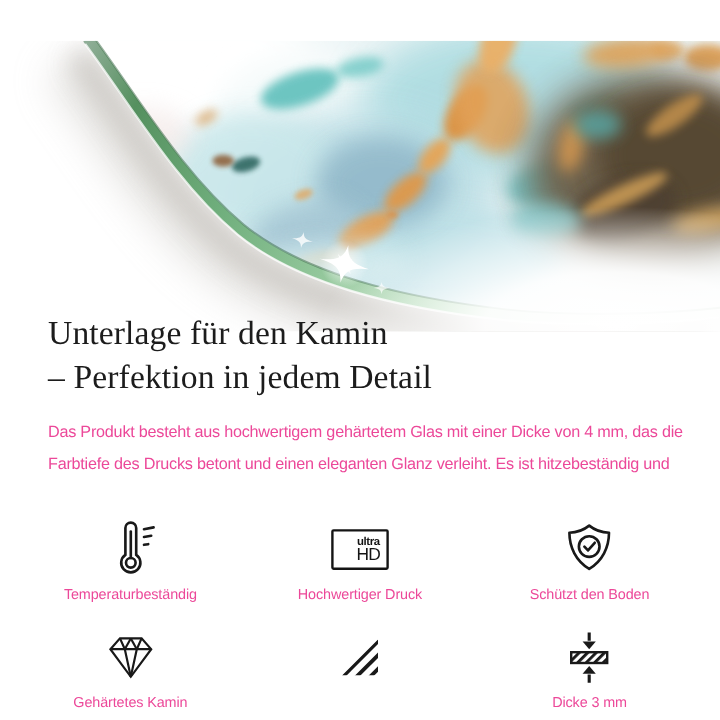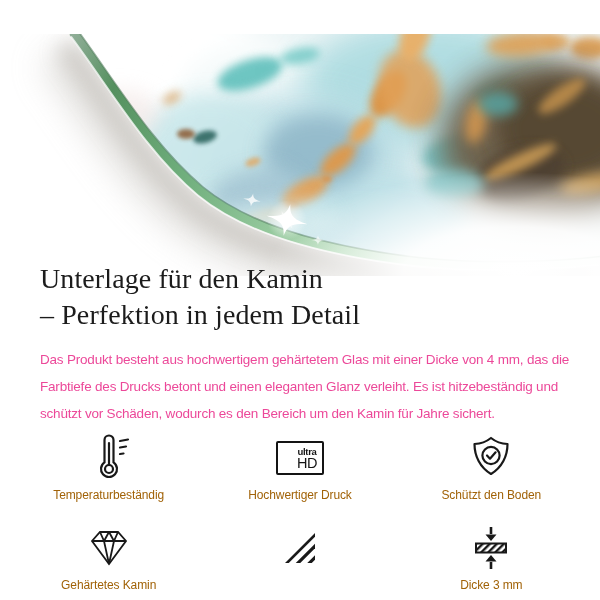--- a/index.html
+++ b/index.html
@@ -8,21 +8,21 @@
   .hero{position:absolute;left:0;top:0;width:600px;height:242px;}
   .headline{position:absolute;left:40px;top:227px;
             font-family:"Liberation Serif",serif;font-size:28px;line-height:36px;
             color:#1c1c1c;letter-spacing:0.1px;}
   .description{position:absolute;left:40px;top:312px;font-size:13.5px;line-height:27px;
                color:#ec4899;letter-spacing:-0.2px;}
   .features{position:absolute;left:13px;top:400px;width:574px;
             display:grid;grid-template-columns:repeat(3,1fr);row-gap:22px;}
   .feature{display:flex;flex-direction:column;align-items:center;}
   .icon-box{height:48px;display:flex;align-items:center;justify-content:center;}
-  .feature-label{margin-top:6px;font-size:12px;letter-spacing:-0.1px;color:#a16207;}
+  .feature-label{margin-top:6px;font-size:12px;letter-spacing:-0.1px;color:#ec4899;}
   .uhd-box{width:30px;height:30px;border:2.5px solid #141414;border-radius:2px;
            display:flex;flex-direction:column;align-items:center;justify-content:center;
            color:#141414;padding-left:14px;}
   .uhd-top{font-size:9.5px;font-weight:700;line-height:9px;letter-spacing:-0.3px;}
   .uhd-bottom{font-size:14.5px;font-weight:400;line-height:14px;letter-spacing:-0.5px;}
 </style>
 </head>
 <body>
 
 <div class="page">
@@ -148,21 +148,20 @@
   </div>
 
   <h1 class="headline" style="margin:0;font-weight:400;">
     <span style="display:block">Unterlage für den Kamin</span>
     <span style="display:block">– Perfektion in jedem Detail</span>
   </h1>
 
   <div class="description">
     <div>Das Produkt besteht aus hochwertigem gehärtetem Glas mit einer Dicke von 4 mm, das die</div>
     <div>Farbtiefe des Drucks betont und einen eleganten Glanz verleiht. Es ist hitzebeständig und</div>
-    <div>schützt vor Schäden, wodurch es den Bereich um den Kamin für Jahre sichert.</div>
   </div>
 
   <div class="features">
 
     <div class="feature">
       <div class="icon-box">
         <svg width="48" height="48" viewBox="-24 -24 48 48">
           <g fill="none" stroke="#191919" stroke-width="2.2" stroke-linecap="round">
             <path d="M -4.5,4.39 V -18 A 4.5 4.5 0 0 1 4.5,-18 V 4.39 A 8 8 0 1 1 -4.5,4.39 Z"></path>
             <circle cx="0" cy="11" r="4"></circle>

